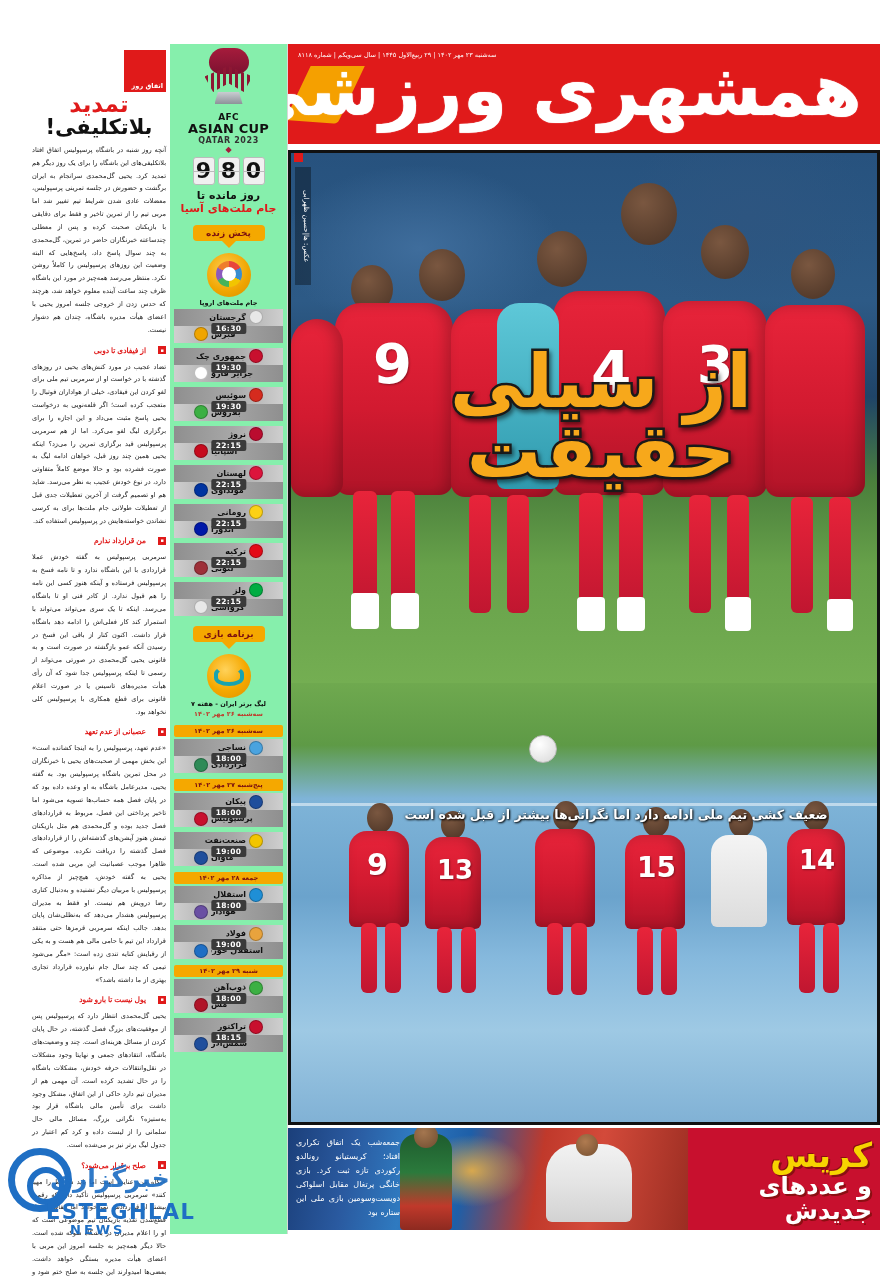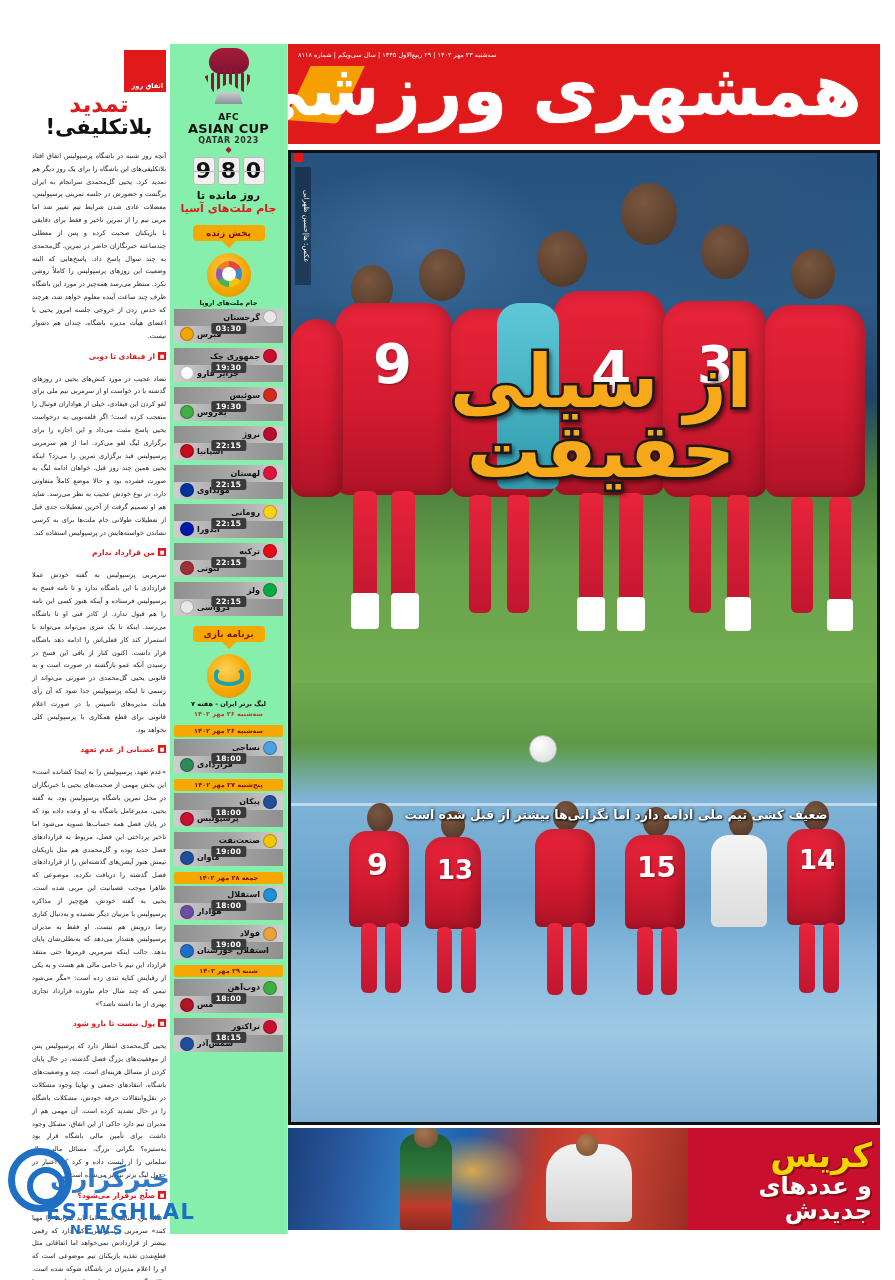--- a/index.html
+++ b/index.html
@@ -246,21 +246,21 @@
   .lg-cap2 { font-size:6.5px; font-weight:bold; color:#c0392b; text-align:center; line-height:1.5; }
 
   .day-head {
     background:#f5a800; color:#7a1010; font-size:6.5px; font-weight:bold;
     text-align:center; padding:2px 0; margin:6px 0 2px; border-radius:2px;
   }
   .match {
     position:relative; margin-bottom:5px;
   }
   .mrow {
-    display:flex; align-items:center; gap:3px; height:17px; padding:0 6px;
+    display:flex; align-items:center; gap:3px; height:17px; padding:0 20px;
     background: linear-gradient(90deg, #8f8f8f 0%, #a8a8a8 55%, #cfcfcf 100%);
   }
   .mrow.b {
     background: linear-gradient(90deg, #cfcfcf 0%, #a8a8a8 45%, #8f8f8f 100%);
     flex-direction: row-reverse;
   }
   .mteam {
     flex:1; font-size:8px; font-weight:bold; color:#111; direction:rtl;
     white-space:nowrap; overflow:hidden;
   }
@@ -297,24 +297,24 @@
   .lc-title2 {
     font-size:21px; font-weight:bold; color:#111; text-align:center;
     line-height:1; margin-top:1px;
   }
   .lc-lede {
     font-size:6.5px; color:#9a9a9a; line-height:2; text-align:center;
     margin-top:7px; padding:0 2px;
   }
   .lc-body {
     font-size:6.6px; color:#1a1a1a; line-height:1.95; text-align:justify;
-    margin-top:12px;
+    margin-top:6px;
   }
   .lc-sub {
-    display:flex; align-items:flex-start; gap:3px; margin:9px 0 2px;
+    display:flex; align-items:center; gap:12px; margin:9px 0 2px;font-family:Liberation Serif, serif;
   }
   .lc-sub .sq {
     width:8px; height:8px; background:#e01a1a; flex:none;
     color:#fff; font-size:5px; display:flex; align-items:center; justify-content:center;
   }
   .lc-sub .tx {
     font-size:7.5px; font-weight:bold; color:#e01a1a;
   }
 
   
@@ -441,20 +441,21 @@
   </div>
   <div class="headline-deck">ضعیف کشی تیم ملی ادامه دارد اما نگرانی‌ها بیشتر از قبل شده است</div>
 
   <div class="ronaldo">
     <div class="ron-photo">
       <div class="ron-fig"></div>
       <div class="ron-head"></div>
       <div class="ron-fig2"></div>
       <div class="ron-head2"></div>
     </div>
+    <div class="ron-text">جمعه‌شب یک اتفاق تکراری افتاد؛ کریستیانو رونالدو رکوردی تازه ثبت کرد. بازی خانگی پرتغال مقابل اسلواکی دویست‌وسومین بازی ملی این ستاره بود</div>
     <div class="ron-title">
       <div class="ron-t1">کریس</div>
       <div class="ron-t2">و عددهای جدیدش</div>
     </div>
   </div>
 
   <div class="sched">
 
     <div class="afc-logo">
       <div class="afc-cup">
@@ -482,21 +483,21 @@
       <div class="lg-inner2"></div>
     </div>
     <div class="lg-cap">جام ملت‌های اروپا</div>
 
     <div>
       <div class="match">
         <div class="mrow">
             <span class="flag" style="background:#e8e8e8"></span>
             <span class="mteam">گرجستان</span>
           </div>
-        <div class="mtime">03:30</div>
+        <div class="mtime">16:30</div>
         <div class="mrow b">
             <span class="flag" style="background:#f0a500"></span>
             <span class="mteam">قبرس</span>
           </div>
       </div>
       <div class="match">
         <div class="mrow">
             <span class="flag" style="background:#c8102e"></span>
             <span class="mteam">جمهوری چک</span>
           </div>

